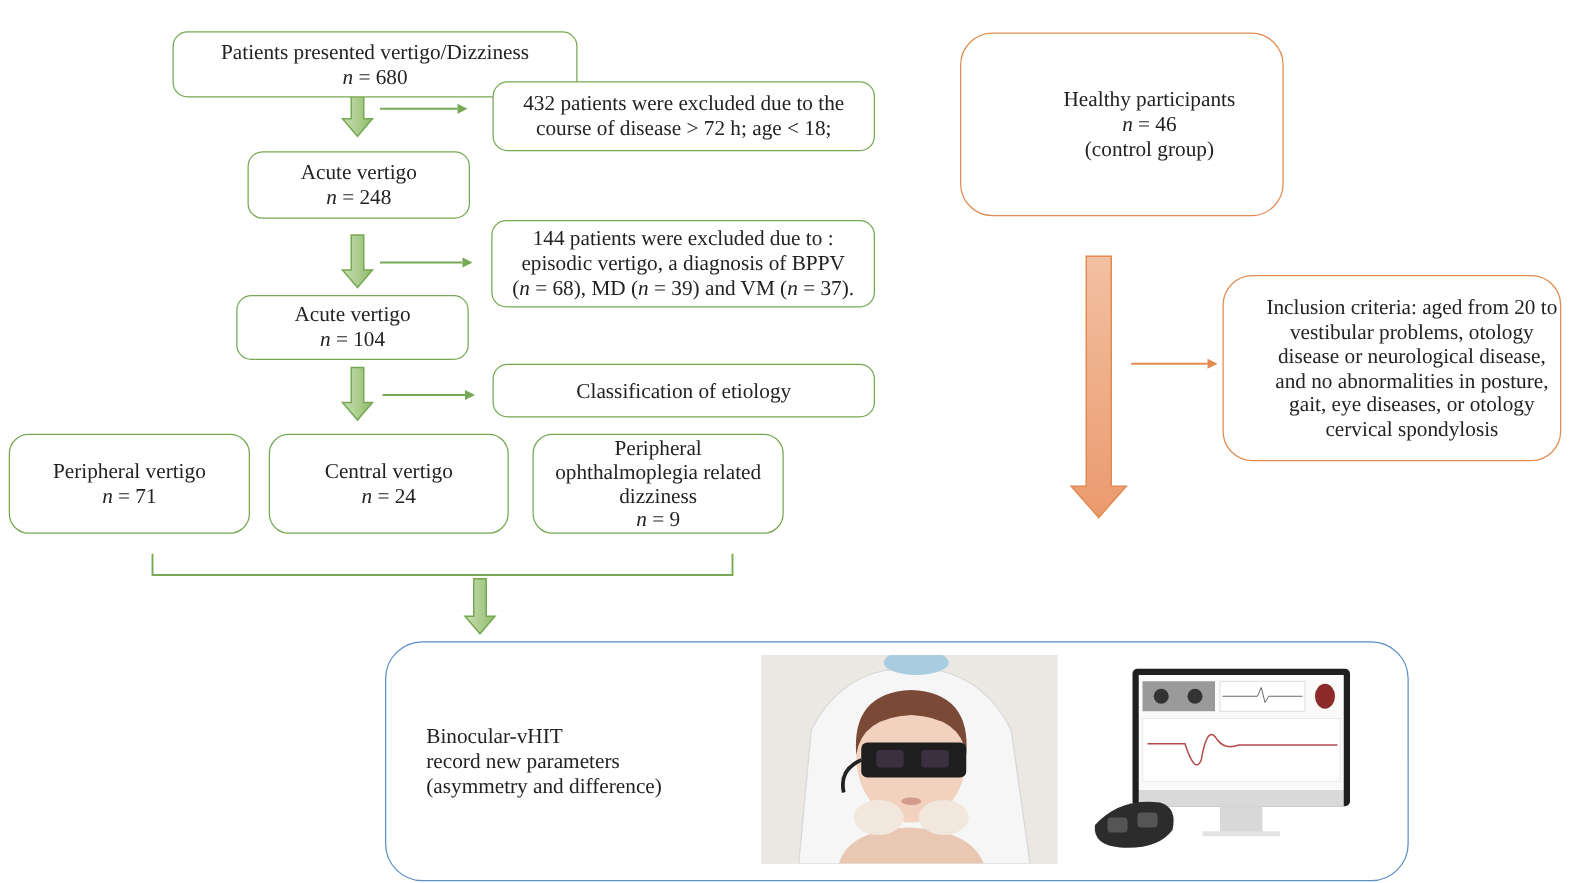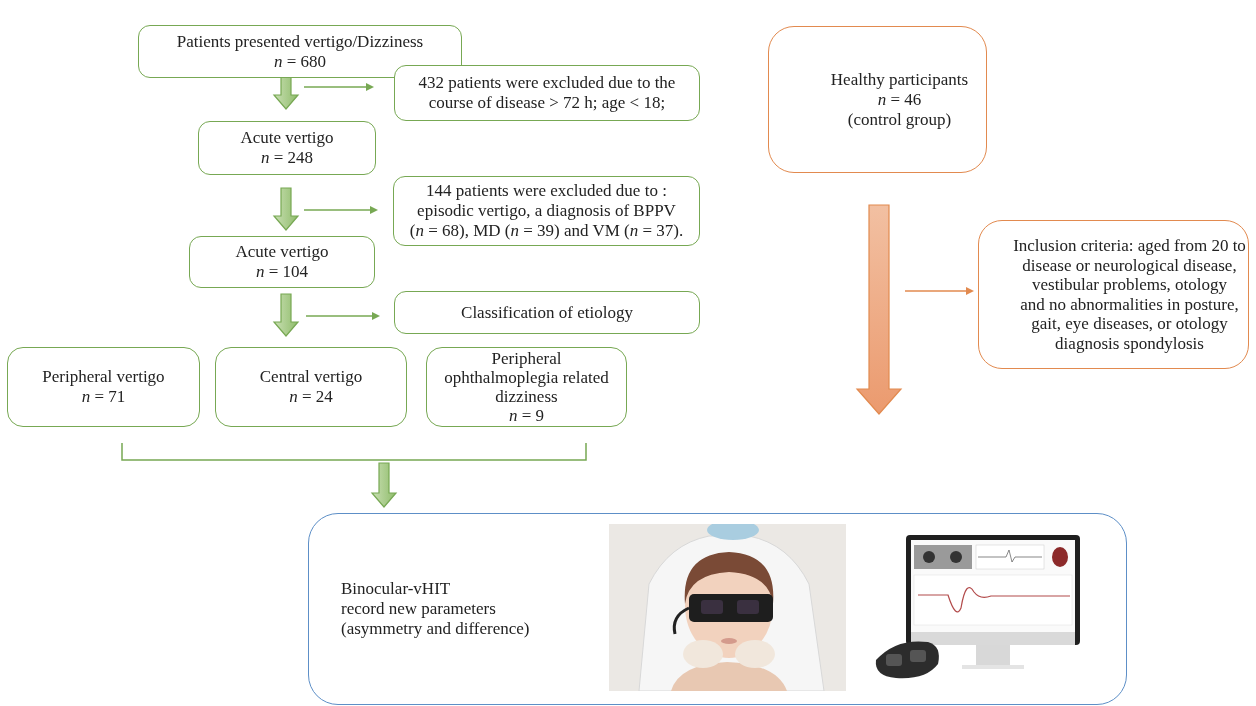--- a/index.html
+++ b/index.html
@@ -106,33 +106,33 @@
   <span class="line">Central vertigo</span>
   <span class="line n"><i>n</i> <span>= 24</span></span>
 </div>
 <div class="box g" style="left:426px;top:347px;width:201px;height:80px;border-radius:16px;line-height:19px;">
   <span class="line">Peripheral</span>
   <span class="line">ophthalmoplegia related</span>
   <span class="line">dizziness</span>
   <span class="line n"><i>n</i> <span>= 9</span></span>
 </div>
 
-<div class="box o" style="left:768px;top:26px;width:219px;height:147px;padding-left:44px;">
+<div class="box o" style="left:768px;top:26px;width:259px;height:147px;padding-left:44px;">
   <span class="line">Healthy participants</span>
   <span class="line n"><i>n</i> <span>= 46</span></span>
   <span class="line">(control group)</span>
 </div>
 
 <div class="box o" style="left:978px;top:220px;width:271px;height:149px;border-radius:24px;line-height:19.5px;padding-left:32px;">
   <span class="line">Inclusion criteria: aged from 20 to</span>
+  <span class="line">vestibular problems, otology</span>
   <span class="line">disease or neurological disease,</span>
-  <span class="line">vestibular problems, otology</span>
   <span class="line">and no abnormalities in posture,</span>
   <span class="line">gait, eye diseases, or otology</span>
-  <span class="line">diagnosis spondylosis</span>
+  <span class="line">cervical spondylosis</span>
 </div>
 
 <div class="box b" style="left:308px;top:513px;width:819px;height:192px;align-items:flex-start;justify-content:center;padding-left:32px;text-align:left;">
   <span class="line">Binocular-vHIT</span>
   <span class="line">record new parameters</span>
   <span class="line">(asymmetry and difference)</span>
 </div>
 
 <div class="photo" style="left:609px;top:524px;width:237px;height:167px;background:#e9e6e2;">
   <svg width="237" height="167" viewBox="0 0 237 167">

